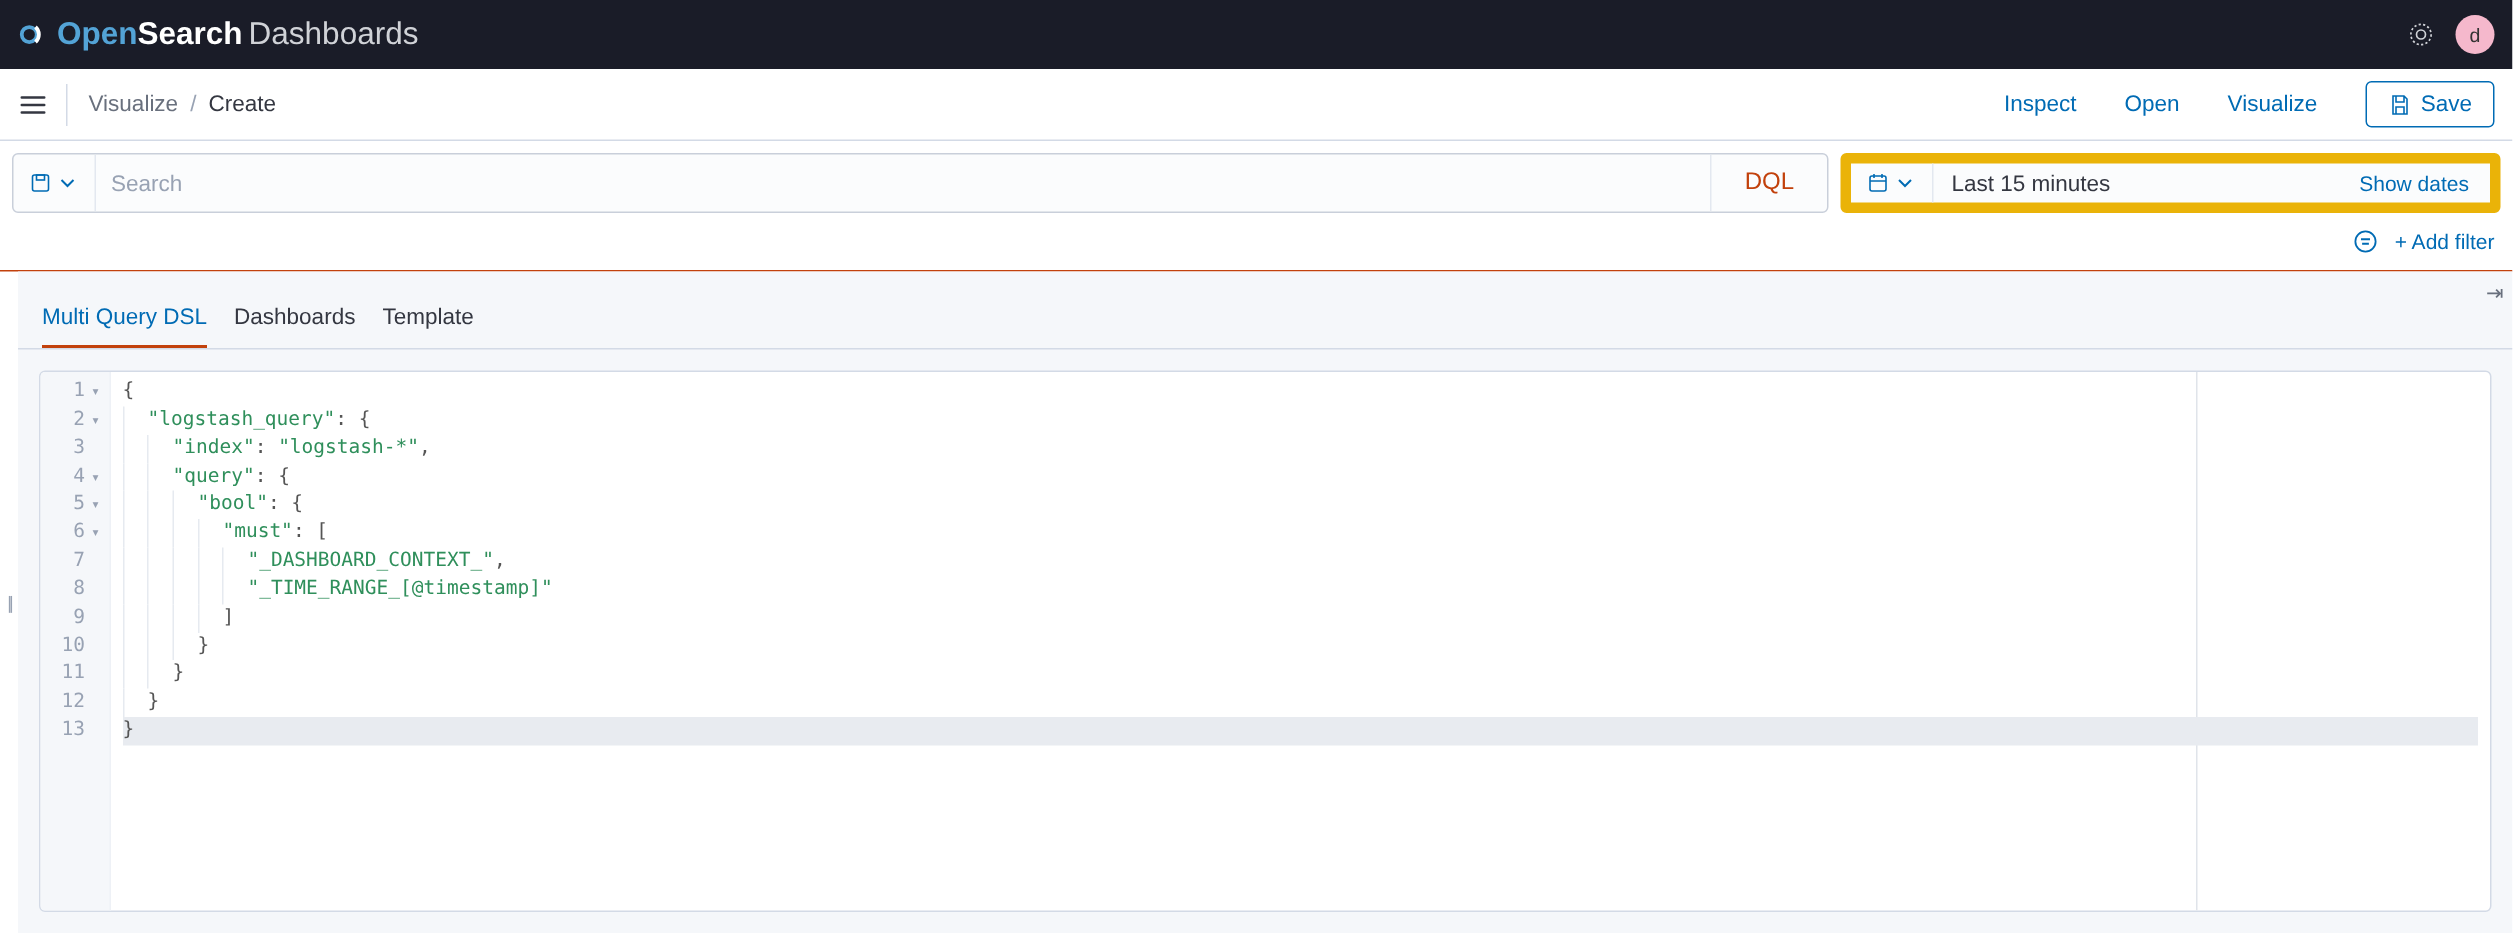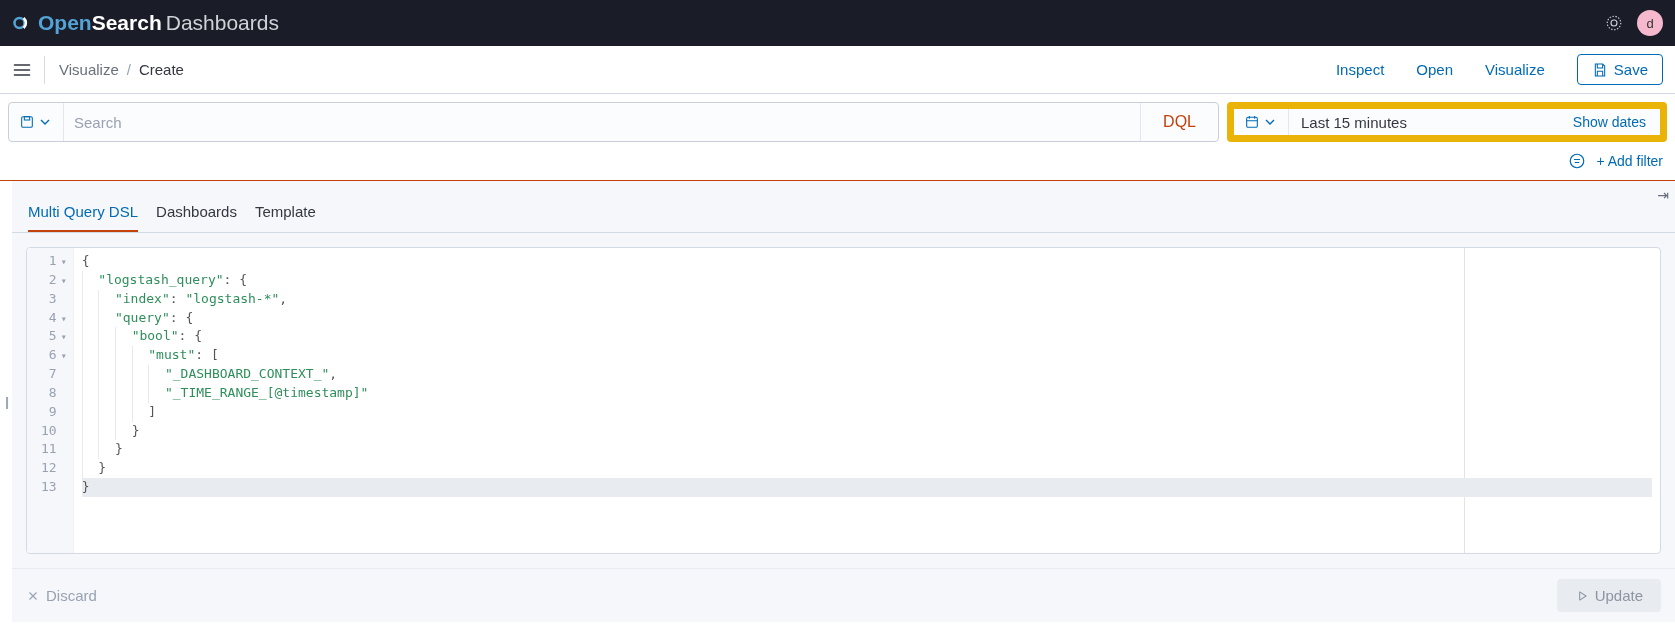--- a/index.html
+++ b/index.html
@@ -197,28 +197,14 @@
           <div class="code-line"><span style="border-left:1px solid #e6eaf0;display:inline-block">  </span><span style="border-left:1px solid #e6eaf0;display:inline-block">  </span><span style="border-left:1px solid #e6eaf0;display:inline-block">  </span><span style="border-left:1px solid #e6eaf0;display:inline-block">  </span><span class="k">"must"</span><span class="p">: [</span></div>
           <div class="code-line"><span style="border-left:1px solid #e6eaf0;display:inline-block">  </span><span style="border-left:1px solid #e6eaf0;display:inline-block">  </span><span style="border-left:1px solid #e6eaf0;display:inline-block">  </span><span style="border-left:1px solid #e6eaf0;display:inline-block">  </span><span style="border-left:1px solid #e6eaf0;display:inline-block">  </span><span class="s">"_DASHBOARD_CONTEXT_"</span><span class="p">,</span></div>
           <div class="code-line"><span style="border-left:1px solid #e6eaf0;display:inline-block">  </span><span style="border-left:1px solid #e6eaf0;display:inline-block">  </span><span style="border-left:1px solid #e6eaf0;display:inline-block">  </span><span style="border-left:1px solid #e6eaf0;display:inline-block">  </span><span style="border-left:1px solid #e6eaf0;display:inline-block">  </span><span class="s">"_TIME_RANGE_[@timestamp]"</span></div>
           <div class="code-line"><span style="border-left:1px solid #e6eaf0;display:inline-block">  </span><span style="border-left:1px solid #e6eaf0;display:inline-block">  </span><span style="border-left:1px solid #e6eaf0;display:inline-block">  </span><span style="border-left:1px solid #e6eaf0;display:inline-block">  </span><span class="p">]</span></div>
           <div class="code-line"><span style="border-left:1px solid #e6eaf0;display:inline-block">  </span><span style="border-left:1px solid #e6eaf0;display:inline-block">  </span><span style="border-left:1px solid #e6eaf0;display:inline-block">  </span><span class="p">}</span></div>
           <div class="code-line"><span style="border-left:1px solid #e6eaf0;display:inline-block">  </span><span style="border-left:1px solid #e6eaf0;display:inline-block">  </span><span class="p">}</span></div>
           <div class="code-line"><span style="border-left:1px solid #e6eaf0;display:inline-block">  </span><span class="p">}</span></div>
           <div class="code-line active-line"><span class="p">}</span></div>
         </div>
     </div>
-    <div class="action-row">
-      <div class="discard">
-        <svg viewBox="0 0 24 24">
-            <path d="M6 6l12 12M18 6L6 18" stroke="currentColor" stroke-width="2"></path>
-          </svg>
-        <span>Discard</span>
-      </div>
-      <button class="update-btn" disabled="">
-        <svg viewBox="0 0 24 24">
-            <path d="M8 5v14l11-7z" fill="none" stroke="currentColor" stroke-width="1.8" stroke-linejoin="round"></path>
-          </svg>
-        <span>Update</span>
-      </button>
-    </div>
   </div>
 </div>
 
 </body></html>

